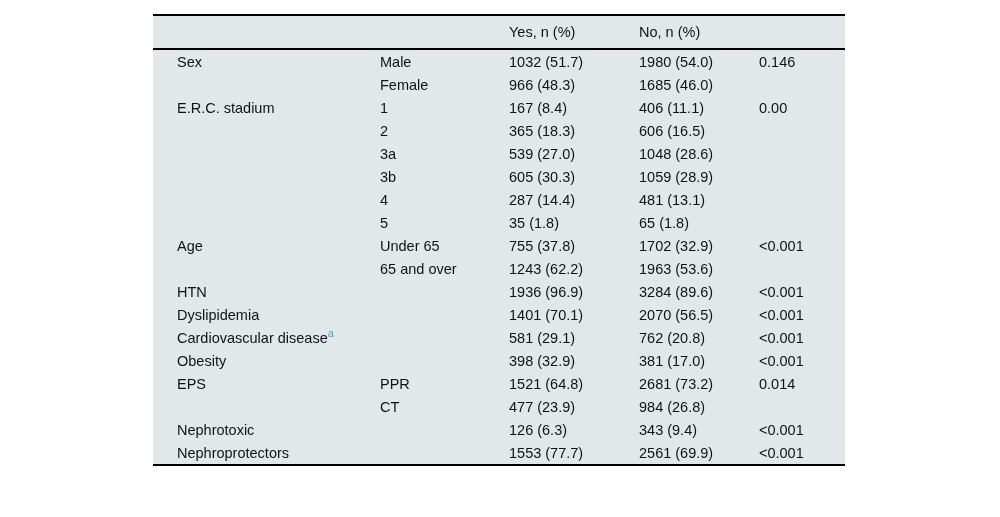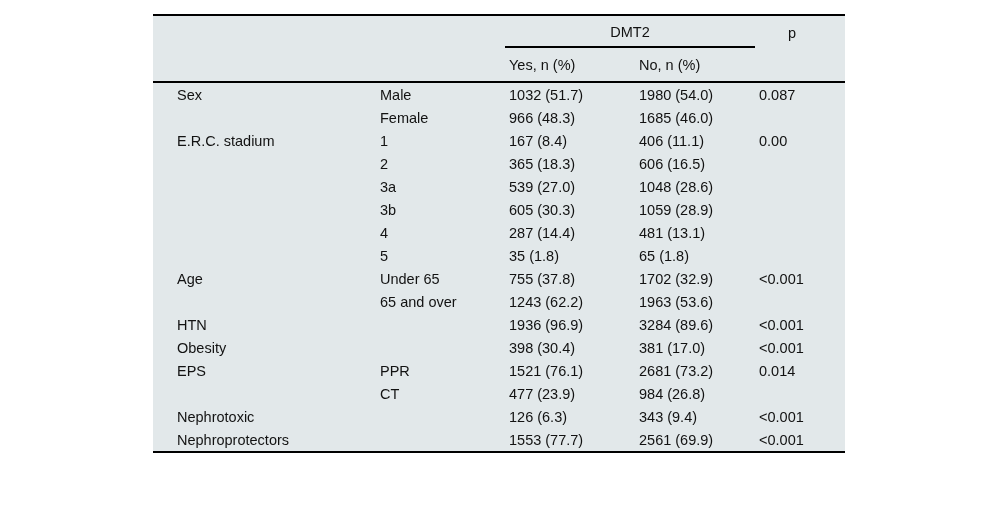--- a/index.html
+++ b/index.html
@@ -80,41 +80,34 @@
   <div class="table-wrap">
     <table class="stats">
       <colgroup>
         <col class="c-label">
           <col class="c-sub">
           <col class="c-yes">
           <col class="c-no">
           <col class="c-p">
       </colgroup>
       <thead>
-        <tr class="h1">
-          <th colspan="2"></th>
-          <th colspan="2">
-            <span class="group-head">DMT2</span>
-          </th>
-          <th class="p-head">p</th>
-        </tr>
         <tr class="h2">
           <th colspan="2"></th>
           <th class="sub-head">Yes, n (%)</th>
           <th class="sub-head">No, n (%)</th>
           <th></th>
         </tr>
       </thead>
       <tbody>
           <tr>
             <td class="cell-label">Sex</td>
             <td class="cell-sub">Male</td>
             <td class="cell-yes">1032 (51.7)</td>
             <td class="cell-no">1980 (54.0)</td>
-            <td class="cell-p">0.087</td>
+            <td class="cell-p">0.146</td>
           </tr>
           <tr>
             <td class="cell-label"></td>
             <td class="cell-sub">Female</td>
             <td class="cell-yes">966 (48.3)</td>
             <td class="cell-no">1685 (46.0)</td>
             <td class="cell-p"></td>
           </tr>
           <tr>
             <td class="cell-label">E.R.C. stadium</td>
@@ -173,30 +166,44 @@
             <td class="cell-p"></td>
           </tr>
           <tr>
             <td class="cell-label">HTN</td>
             <td class="cell-sub"></td>
             <td class="cell-yes">1936 (96.9)</td>
             <td class="cell-no">3284 (89.6)</td>
             <td class="cell-p">&lt;0.001</td>
           </tr>
           <tr>
+            <td class="cell-label">Dyslipidemia</td>
+            <td class="cell-sub"></td>
+            <td class="cell-yes">1401 (70.1)</td>
+            <td class="cell-no">2070 (56.5)</td>
+            <td class="cell-p">&lt;0.001</td>
+          </tr>
+          <tr>
+            <td class="cell-label">Cardiovascular disease<sup class="fn">a</sup></td>
+            <td class="cell-sub"></td>
+            <td class="cell-yes">581 (29.1)</td>
+            <td class="cell-no">762 (20.8)</td>
+            <td class="cell-p">&lt;0.001</td>
+          </tr>
+          <tr>
             <td class="cell-label">Obesity</td>
             <td class="cell-sub"></td>
-            <td class="cell-yes">398 (30.4)</td>
+            <td class="cell-yes">398 (32.9)</td>
             <td class="cell-no">381 (17.0)</td>
             <td class="cell-p">&lt;0.001</td>
           </tr>
           <tr>
             <td class="cell-label">EPS</td>
             <td class="cell-sub">PPR</td>
-            <td class="cell-yes">1521 (76.1)</td>
+            <td class="cell-yes">1521 (64.8)</td>
             <td class="cell-no">2681 (73.2)</td>
             <td class="cell-p">0.014</td>
           </tr>
           <tr>
             <td class="cell-label"></td>
             <td class="cell-sub">CT</td>
             <td class="cell-yes">477 (23.9)</td>
             <td class="cell-no">984 (26.8)</td>
             <td class="cell-p"></td>
           </tr>

